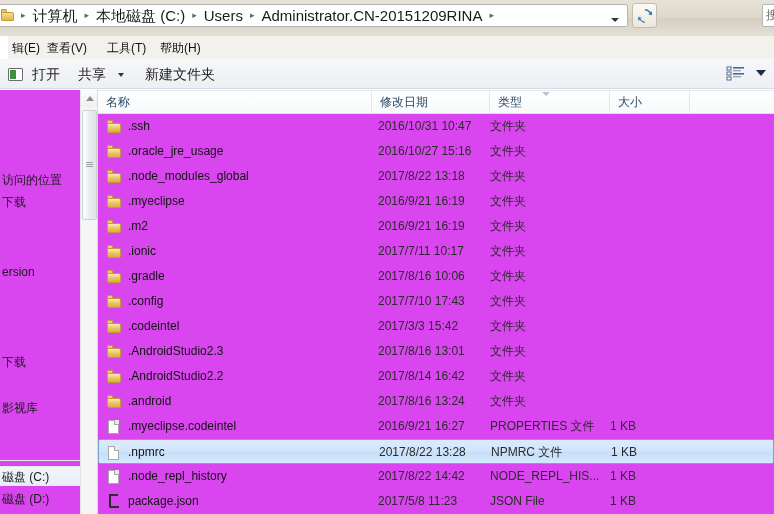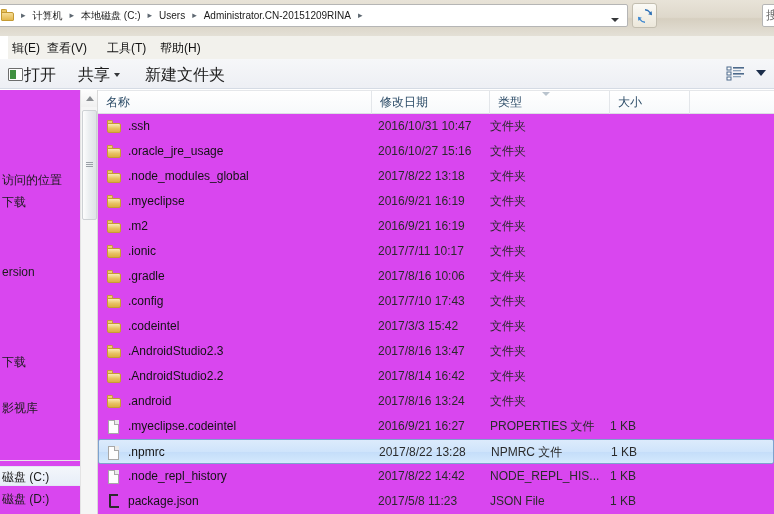--- a/index.html
+++ b/index.html
@@ -34,21 +34,21 @@
     position: absolute; left: 2px; top: 4px; width: 13px; height: 9px;
     background: linear-gradient(to bottom,#f6dc95,#e3b84e);
     border: 1px solid #c49a33; border-radius: 1px 2px 1px 1px;
   }
   .addr-folder-icon .ftab {
     position: absolute; left: 2px; top: 1px; width: 6px; height: 4px;
     background: #e9c463; border: 1px solid #c49a33; border-bottom: none;
     border-radius: 1px 2px 0 0;
   }
   .crumb {
-    font-size: 10px; color: #1a1a1a; padding: 0 3px;
+    font-size: 15px; color: #1a1a1a; padding: 0 3px;
     white-space: nowrap; line-height: 21px; cursor: default;
   }
   .crumb-sep {
     color: #5c6670; font-size: 9px; padding: 0 4px; line-height: 21px;
     user-select: none;
   }
   .addr-dropdown {
     position: absolute; right: 4px; top: 5px; width: 17px; height: 19px;
     display: flex; align-items: center; justify-content: center;
   }
@@ -83,22 +83,22 @@
   }
 
   
   .cmdbar {
     position: absolute; left: 0; top: 59px; width: 774px; height: 30px;
     background: linear-gradient(to bottom,#f6f7f9 0%,#edeff4 100%);
     border-bottom: 1px solid #d5dbe4;
   }
   .cmd-item {
     position: absolute; top: 6px; height: 19px; line-height: 19px;
-    font-size: 16px; color: #1d1d1d; white-space: nowrap;
-    display: flex; align-items: center; gap: 1px;
+    font-size: 14px; color: #1d1d1d; white-space: nowrap;
+    display: flex; align-items: center; gap: 9px;
   }
   .open-icon {
     width: 15px; height: 13px; position: relative; display: inline-block;
     border: 1px solid #6d6d6d; background: #fdfdfd; border-radius: 1px;
   }
   .open-icon::after {
     content: ''; position: absolute; left: 1px; top: 1px;
     width: 6px; height: 9px; background: #3f8f3f;
   }
   .cmd-caret {
@@ -449,21 +449,21 @@
           <div class="cell cell-size"></div>
         </div>
         <div class="row">
           <div class="cell cell-name">
             <span class="ic ic-folder">
               <span class="t"></span>
               <span class="b"></span>
             </span>
             <span>.AndroidStudio2.3</span>
           </div>
-          <div class="cell cell-date">2017/8/16 13:47</div>
+          <div class="cell cell-date">2017/8/16 13:01</div>
           <div class="cell cell-type">文件夹</div>
           <div class="cell cell-size"></div>
         </div>
         <div class="row">
           <div class="cell cell-name">
             <span class="ic ic-folder">
               <span class="t"></span>
               <span class="b"></span>
             </span>
             <span>.AndroidStudio2.2</span>

